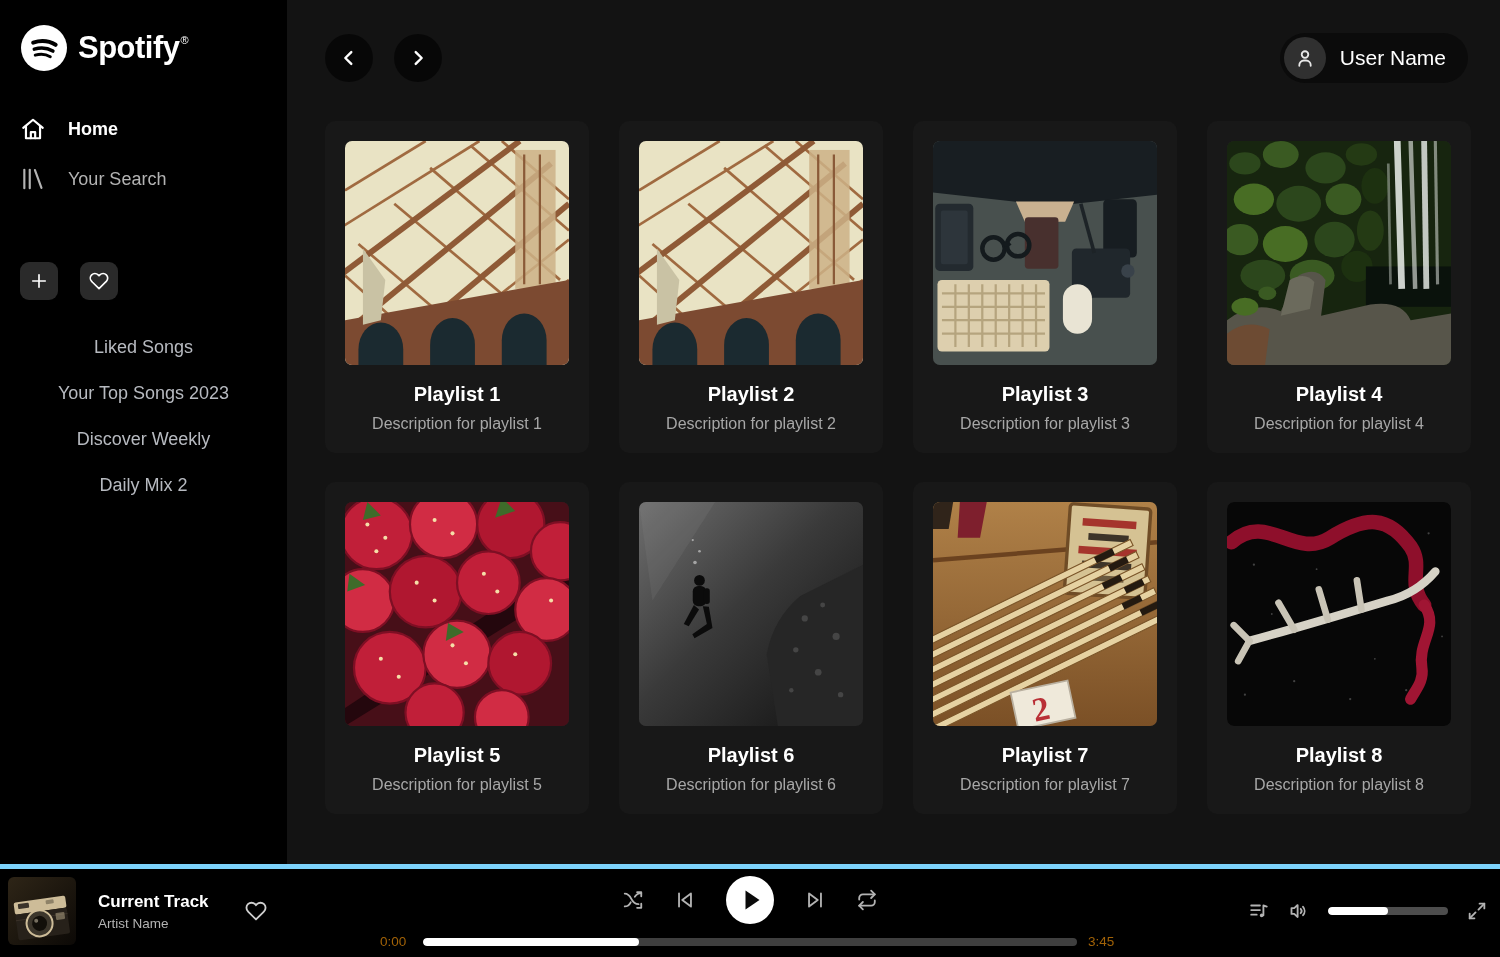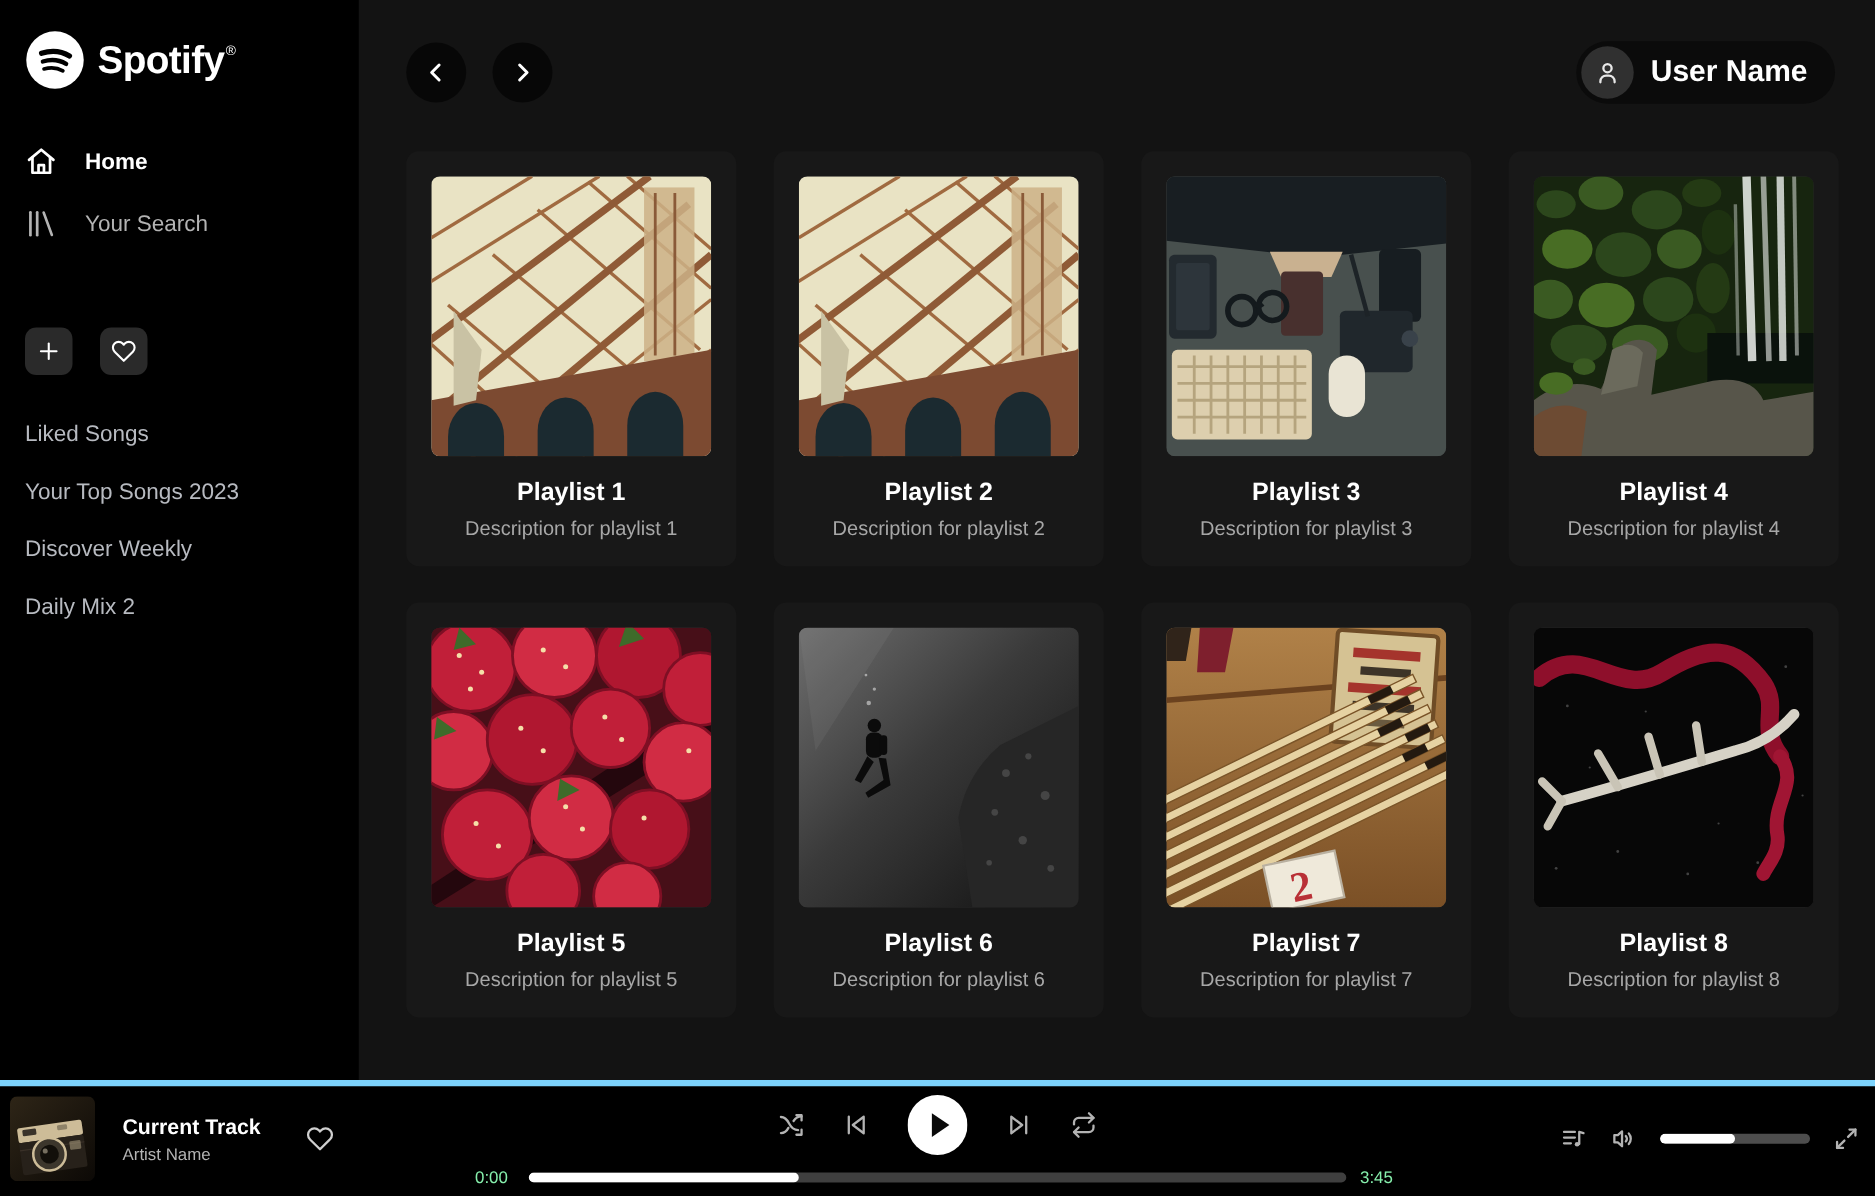--- a/index.html
+++ b/index.html
@@ -1,21 +1,21 @@
 <!DOCTYPE html>
 <html><head>
 <meta charset="utf-8">
 <style>
   html,body{margin:0;padding:0;background:#000;}
   body{font-family:"Liberation Sans","DejaVu Sans",sans-serif;-webkit-font-smoothing:antialiased;}
   .stage{position:relative;width:1500px;height:957px;background:#000;overflow:hidden;}
   .app{display:flex;height:868px;}
 
   
-  .sidebar{width:287px;min-width:287px;background:#000;padding:24px 20px 0 20px;box-sizing:border-box;}
+  .sidebar{width:287px;min-width:287px;background:#000;padding:24px 20px 0 20px;box-sizing:border-box;text-align:center;}
   .logo{display:flex;align-items:center;gap:10px;cursor:pointer;}
   .logo-mark{width:48px;height:48px;display:block;}
   .logo-text{color:#fff;font-size:31px;font-weight:700;letter-spacing:-0.5px;}
   .logo-reg{color:#fff;font-size:11px;vertical-align:14px;margin-left:1px;}
   nav{margin-top:32px;}
   .nav-item{display:flex;align-items:center;gap:22px;height:50px;color:#b3b3b3;font-size:18px;font-weight:500;cursor:pointer;}
   .nav-item.active{color:#fff;font-weight:700;}
   .nav-icon{width:26px;height:26px;display:inline-flex;}
   .side-actions{display:flex;gap:22px;margin-top:58px;}
   .sq-btn{width:38px;height:38px;border:none;border-radius:9px;background:#2a2a2a;color:#fff;display:flex;align-items:center;justify-content:center;cursor:pointer;padding:0;}
@@ -26,21 +26,21 @@
   
   .main{flex:1;background:#131313;overflow:hidden;}
   .topbar{height:116px;display:flex;align-items:center;padding:0 32px 0 38px;box-sizing:border-box;}
   .nav-circles{display:flex;gap:21px;}
   .circle-btn{width:48px;height:48px;border:none;border-radius:50%;background:rgba(0,0,0,0.62);color:#fff;display:flex;align-items:center;justify-content:center;cursor:pointer;padding:0;}
   .circle-btn .ic{width:22px;height:22px;display:block;}
   .topbar-spacer{flex:1;}
   .user-pill{display:flex;align-items:center;gap:14px;background:#0b0b0b;border:none;border-radius:26px;padding:4px 22px 4px 4px;height:50px;box-sizing:border-box;cursor:pointer;}
   .avatar{width:42px;height:42px;border-radius:50%;background:#303030;color:#e8e8e8;display:flex;align-items:center;justify-content:center;}
   .avatar .ic{width:22px;height:22px;display:block;}
-  .user-name{color:#fff;font-size:24px;font-weight:bold;}
+  .user-name{color:#fff;font-size:21px;}
 
   
   .grid{display:grid;grid-template-columns:repeat(4,1fr);gap:29px 30px;padding:5px 29px 30px 38px;}
   .card{background:#181818;border-radius:10px;padding:20px;cursor:pointer;text-align:center;}
   .card-cover{width:100%;aspect-ratio:1/1;border-radius:7px;overflow:hidden;background:#282828;}
   .card-cover svg{width:100%;height:100%;display:block;}
   .card-title{margin-top:18px;color:#fff;font-size:20px;font-weight:700;}
   .card-desc{margin-top:9px;color:#a7a7a7;font-size:16px;}
 
   
@@ -54,21 +54,21 @@
   .like-btn{background:none;border:none;color:#cfcfcf;margin-left:36px;padding:0;cursor:pointer;}
   .like-btn .ic{width:22px;height:22px;display:block;}
 
   .pl-center{position:absolute;left:380px;width:740px;top:0;bottom:0;display:flex;flex-direction:column;align-items:center;}
   .controls{display:flex;align-items:center;gap:30px;margin-top:7px;height:48px;}
   .ctrl-btn{background:none;border:none;color:#b3b3b3;padding:0;cursor:pointer;display:flex;}
   .ctrl-btn .ic{width:22px;height:22px;display:block;}
   .play-btn{width:48px;height:48px;border:none;border-radius:50%;background:none;padding:0;cursor:pointer;display:flex;}
   .play-btn svg{width:48px;height:48px;display:block;}
   .progress-row{display:flex;align-items:center;gap:11px;width:100%;margin-top:10px;}
-  .time{color:#86efac;font-size:13.5px;min-width:32px;}
+  .time{color:#a16207;font-size:13.5px;min-width:32px;}
   .time.right{text-align:left;}
   .progress-bar{flex:1;height:8px;border-radius:4px;background:#3f3f3f;cursor:pointer;overflow:hidden;}
   .progress-fill{height:100%;border-radius:4px;background:#fff;}
 
   .pl-right{position:absolute;right:12px;top:0;bottom:0;display:flex;align-items:center;gap:18px;}
   .vol-slider{width:120px;height:8px;border-radius:4px;background:#4d4d4d;cursor:pointer;overflow:hidden;}
   .vol-fill{height:100%;border-radius:4px;background:#fff;}
 
   
   .ic svg,.nav-icon svg{width:100%;height:100%;fill:none;stroke:currentColor;stroke-width:2;stroke-linecap:round;stroke-linejoin:round;}

